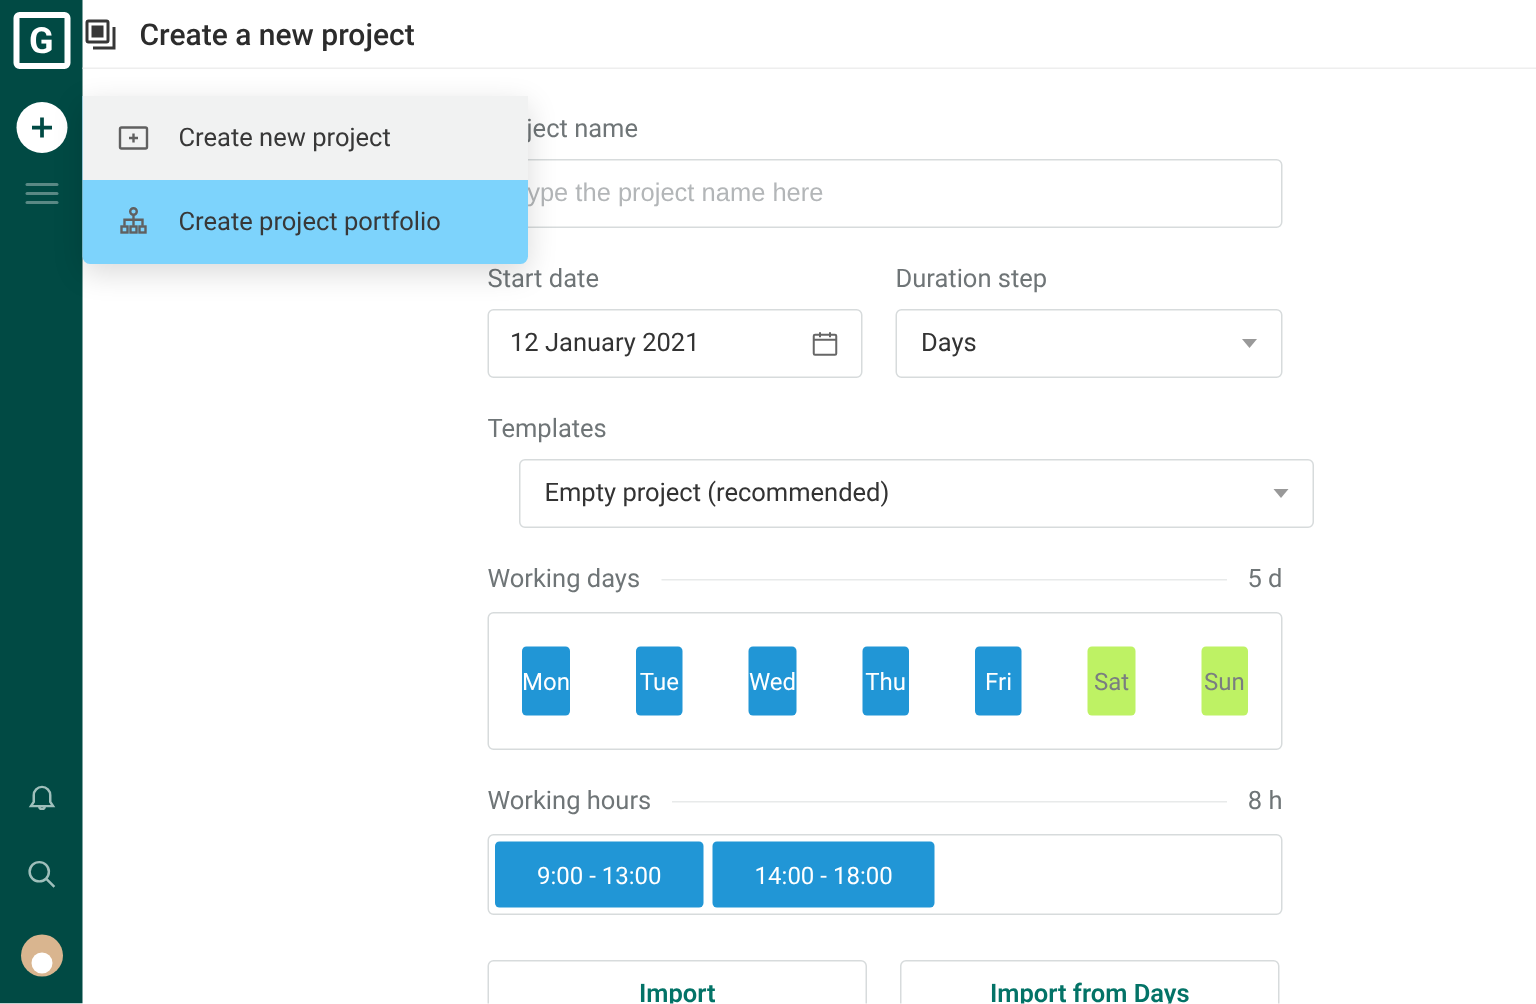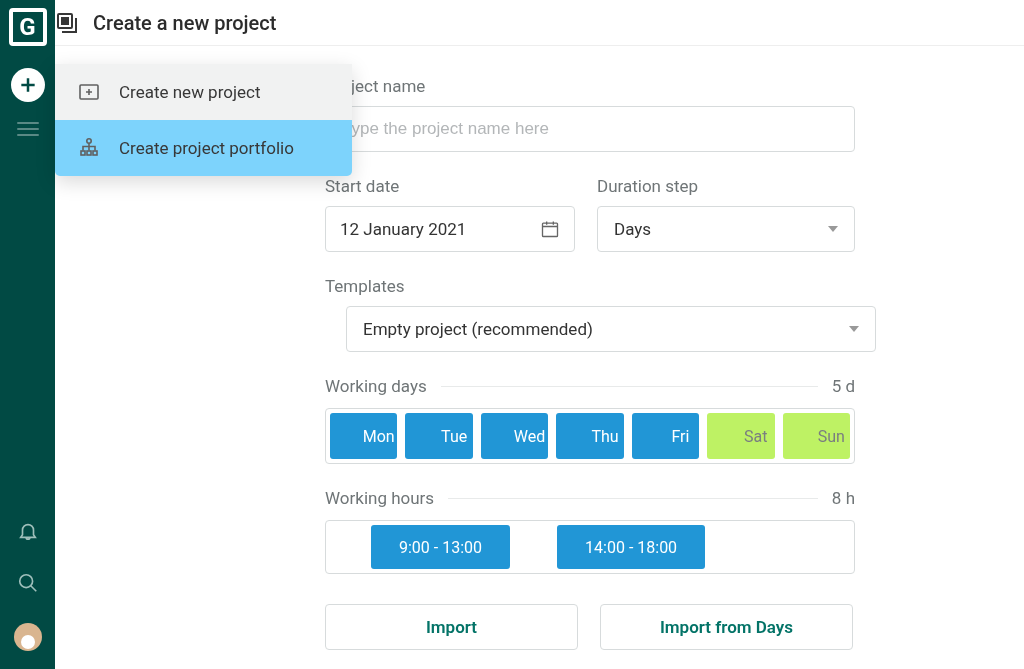--- a/index.html
+++ b/index.html
@@ -37,26 +37,26 @@
   .select.wide { width:530px;margin-left:21px; }
   .select .val { font-size:17px; color:#333; }
   .caret { width:0; height:0; border-left:5px solid transparent; border-right:5px solid transparent; border-top:6px solid #999; }
 
   .section-head { display:flex; align-items:center; gap:14px; margin-bottom:12px; font-size:17px; color:#6f7577;text-align:right; }
   .section-head .line { flex:1; border-top:1px solid #e8eaea; }
   .section-head .badge { font-size:17px; color:#6f7577; }
   .section-row { width:530px; }
 
   .days-grid { display:flex; border:1px solid #d7dbdc; border-radius:4px; overflow:hidden; }
-  .day-pill { flex:1; height:46px; display:flex; align-items:center; justify-content:center; font-size:16px; cursor:pointer; margin:4px; border-radius:3px;padding-left:30px;}
+  .day-pill { flex:1; height:46px; display:flex; align-items:center; justify-content:center; font-size:16px; cursor:pointer; margin:22px; border-radius:3px;}
   .day-pill.on { background:#2196d6; color:#fff; }
   .day-pill.off { background:#bef264; color:#7a7e80; }
 
   .hours-box { width:530px; border:1px solid #d7dbdc; border-radius:4px; padding:4px; display:flex; gap:6px; height:54px;}
-  .hour-pill { background:#2196d6; color:#fff; border-radius:3px; display:flex; align-items:center; justify-content:center; padding:0 28px; font-size:16px; cursor:pointer;margin-left:41px; }
+  .hour-pill { background:#2196d6; color:#fff; border-radius:3px; display:flex; align-items:center; justify-content:center; padding:0 28px; font-size:16px; cursor:pointer; }
 
   .import-row { display:flex; gap:22px; margin-top: 30px; }
   .btn-outline { width:253px; height:46px; border:1px solid #d7dbdc; border-radius:4px; background:#fff; display:flex; align-items:center; justify-content:center; font-size:17px; font-weight:600; color:#037367; cursor:pointer; }
 
 </style>
 </head>
 <body>
 
 <div class="app">
   <div class="sidebar">

